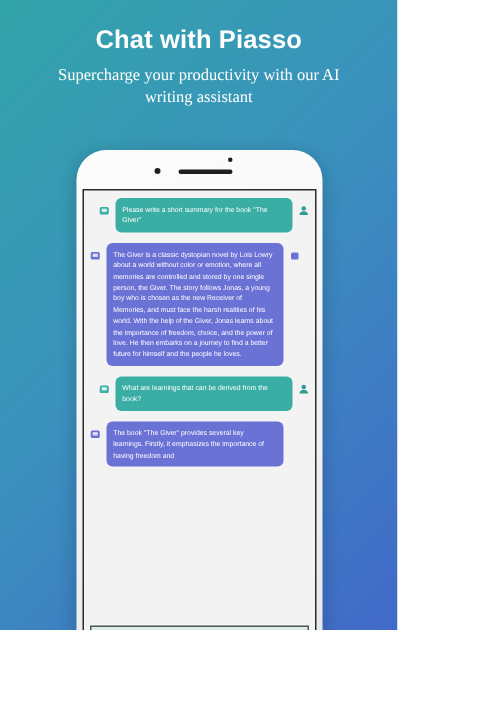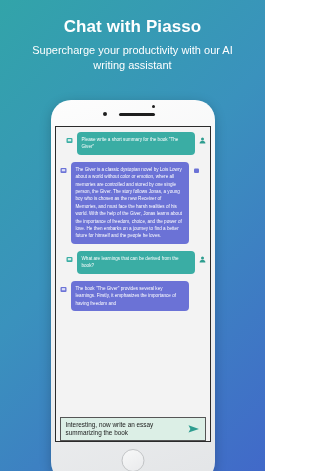--- a/index.html
+++ b/index.html
@@ -7,21 +7,21 @@
   html, body {
     width: 265px;
     height: 471px;
     overflow: hidden;
     font-family: "Liberation Sans", sans-serif;
   }
 
   #app {
     position: relative;
     width: 265px;
-    height: 471px;
+    height: 420px;
     background: linear-gradient(135deg, #32a4a9 0%, #3a92bd 45%, #4169c9 100%);
     overflow: hidden;
   }
 
   
   .header {
     position: absolute;
     top: 16px;
     left: 0;
     width: 265px;
@@ -33,20 +33,21 @@
     font-weight: bold;
     letter-spacing: 0.1px;
     line-height: 22px;
   }
   .header-sub {
     margin-top: 5px;
     font-size: 11px;
     line-height: 15px;
     padding: 0 22px;
     font-weight: normal;
+    font-family: Liberation Serif, serif;
   }
 
   
   .phone {
     position: absolute;
     left: 50%;
     transform: translateX(-50%);
     top: 100px;
     width: 164px;
     height: 382px;

